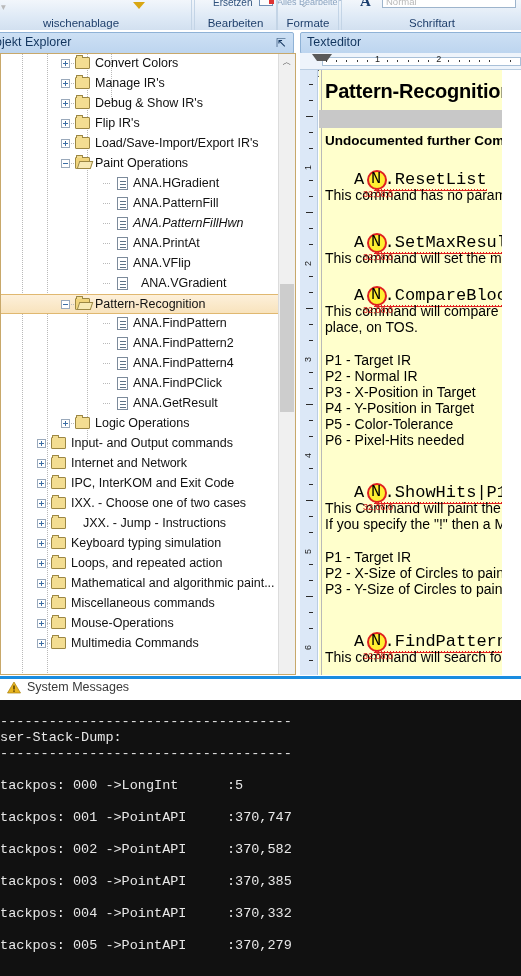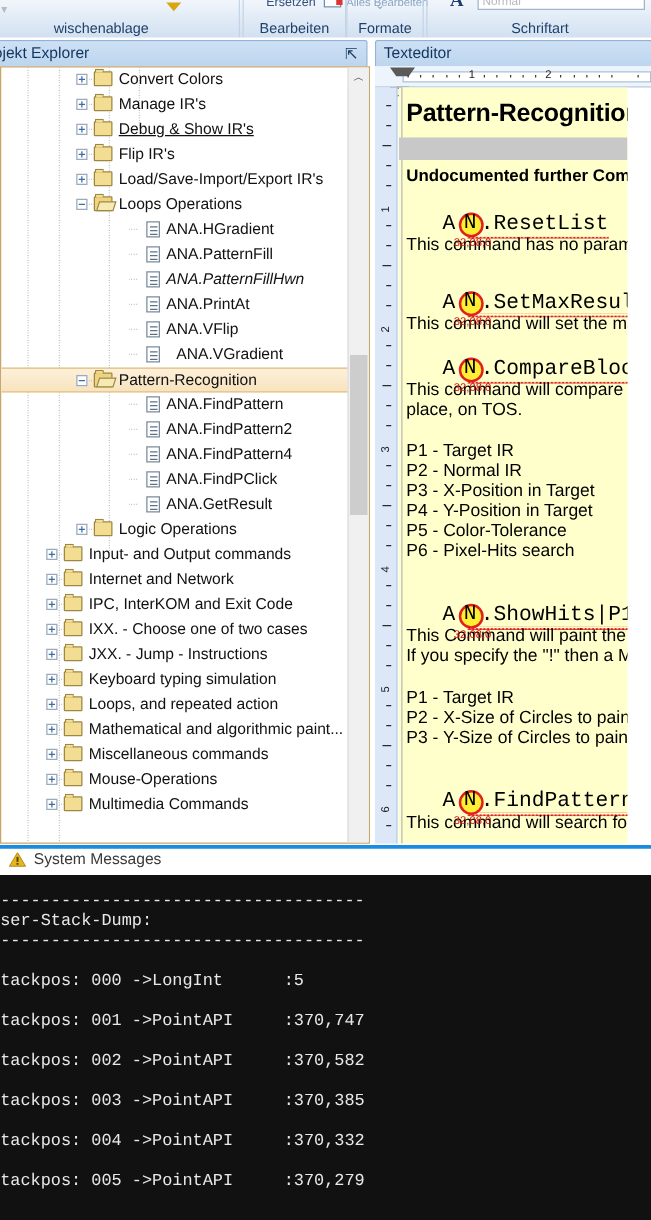--- a/index.html
+++ b/index.html
@@ -186,39 +186,39 @@
         <div class="trow">
           <div class="plusbox plus" style="left: 60px;"></div>
           <div class="hguide" style="left: 70px; top: 9px; width: 5px;"></div>
           <div class="folder" style="left: 74px;"></div>
           <div class="tlabel" style="left: 94px;">Manage IR's</div>
         </div>
         <div class="trow">
           <div class="plusbox plus" style="left: 60px;"></div>
           <div class="hguide" style="left: 70px; top: 9px; width: 5px;"></div>
           <div class="folder" style="left: 74px;"></div>
-          <div class="tlabel" style="left: 94px; text-decoration: underline;">Debug &amp; Show IR's</div>
+          <div class="tlabel" style="left: 94px;">Debug &amp; Show IR's</div>
         </div>
         <div class="trow">
           <div class="plusbox plus" style="left: 60px;"></div>
           <div class="hguide" style="left: 70px; top: 9px; width: 5px;"></div>
           <div class="folder" style="left: 74px;"></div>
           <div class="tlabel" style="left: 94px;">Flip IR's</div>
         </div>
         <div class="trow">
           <div class="plusbox plus" style="left: 60px;"></div>
           <div class="hguide" style="left: 70px; top: 9px; width: 5px;"></div>
           <div class="folder" style="left: 74px;"></div>
           <div class="tlabel" style="left: 94px;">Load/Save-Import/Export IR's</div>
         </div>
         <div class="trow">
           <div class="plusbox" style="left: 60px;"></div>
           <div class="hguide" style="left: 70px; top: 9px; width: 5px;"></div>
           <div class="folder open" style="left: 74px;"></div>
-          <div class="tlabel" style="left: 94px;">Loops Operations</div>
+          <div class="tlabel" style="left: 94px;">Paint Operations</div>
         </div>
         <div class="trow">
           <div class="hguide" style="left: 102px; top: 9px; width: 8px;"></div>
           <div class="docicon" style="left: 116px;">
             <i style="top:3px"></i>
             <i style="top:6px"></i>
             <i style="top:9px"></i>
           </div>
           <div class="tlabel" style="left: 132px;">ANA.HGradient</div>
         </div>
@@ -345,21 +345,21 @@
         <div class="trow">
           <div class="plusbox plus" style="left: 36px;"></div>
           <div class="hguide" style="left: 46px; top: 9px; width: 5px;"></div>
           <div class="folder" style="left: 50px;"></div>
           <div class="tlabel" style="left: 70px;">IXX. - Choose one of two cases</div>
         </div>
         <div class="trow">
           <div class="plusbox plus" style="left: 36px;"></div>
           <div class="hguide" style="left: 46px; top: 9px; width: 5px;"></div>
           <div class="folder" style="left: 50px;"></div>
-          <div class="tlabel" style="left: 70px; text-align: center;">JXX. - Jump - Instructions</div>
+          <div class="tlabel" style="left: 82px; text-align: center;">JXX. - Jump - Instructions</div>
         </div>
         <div class="trow">
           <div class="plusbox plus" style="left: 36px;"></div>
           <div class="hguide" style="left: 46px; top: 9px; width: 5px;"></div>
           <div class="folder" style="left: 50px;"></div>
           <div class="tlabel" style="left: 70px;">Keyboard typing simulation</div>
         </div>
         <div class="trow">
           <div class="plusbox plus" style="left: 36px;"></div>
           <div class="hguide" style="left: 46px; top: 9px; width: 5px;"></div>
@@ -495,21 +495,21 @@
         <div class="annot-letter" style="left:52px;top:215px;">N</div>
         <div class="annot-num" style="left:44px;top:235px;">32,08,0</div>
         <div class="body" style="top:233px;">This command will compare a rec</div>
         <div class="body" style="top:249px;">place, on TOS.</div>
 
         <div class="body" style="top:282px;">P1 - Target IR</div>
         <div class="body" style="top:298px;">P2 - Normal IR</div>
         <div class="body" style="top:314px;">P3 - X-Position in Target</div>
         <div class="body" style="top:330px;">P4 - Y-Position in Target</div>
         <div class="body" style="top:346px;">P5 - Color-Tolerance</div>
-        <div class="body" style="top:362px;">P6 - Pixel-Hits search</div>
+        <div class="body" style="top:362px;">P6 - Pixel-Hits needed</div>
 
         <div class="code" style="left:35px;top:413px;"><span>A</span><span style="visibility:hidden">N</span><span class="sq">A.ShowHits|P1|</span></div>
         <div class="annot-ring" style="left:48px;top:413px;"></div>
         <div class="annot-letter" style="left:52px;top:412px;">N</div>
         <div class="annot-num" style="left:44px;top:432px;">32,08,0</div>
         <div class="body" style="top:430px;">This Command will paint the found</div>
         <div class="body" style="top:446px;">If you specify the "!" then a Messa</div>
 
         <div class="body" style="top:479px;">P1 - Target IR</div>
         <div class="body" style="top:495px;">P2 - X-Size of Circles to paint</div>

